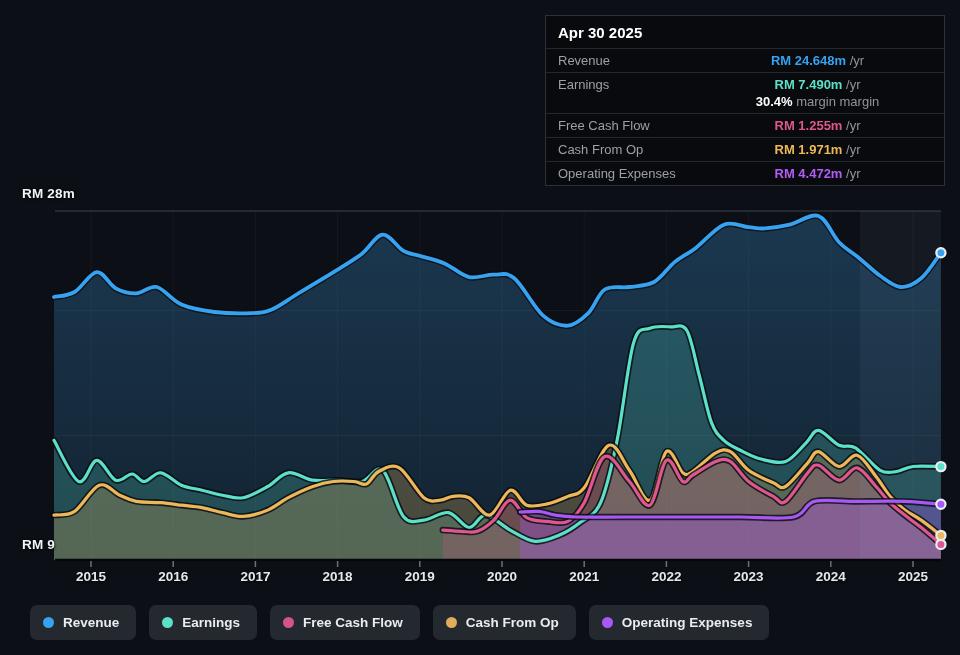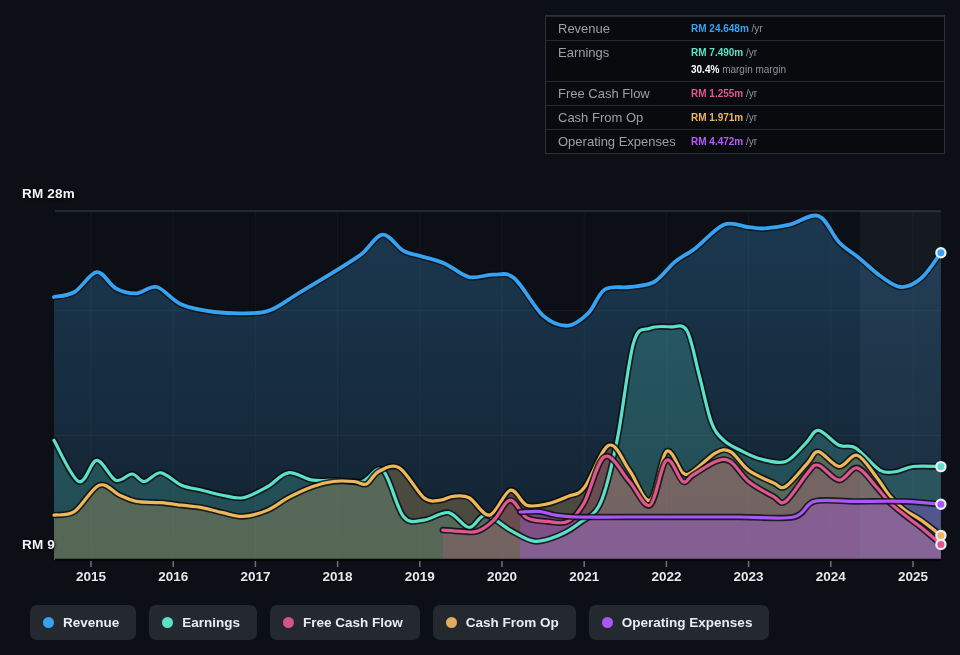--- a/index.html
+++ b/index.html
@@ -31,21 +31,21 @@
   }
   .t-row{
     display:grid;grid-template-columns:145px 1fr;
     border-top:1px solid #23272e;
     align-items:start;
   }
   .t-label{
     color:#9aa0a8;font-size:13px;padding:3px 0 3px 12px;line-height:17px;
   }
   .t-lines{padding:3px 0;}
-  .t-line{font-size:10px;line-height:17px;}
+  .t-line{font-size:13px;line-height:17px;text-align:center;}
   .t-value{font-weight:bold;}
   .t-extra-value{font-weight:bold;color:#ffffff;}
   .t-suffix{color:#8f959d;}
 
   
   .legend{
     position:absolute;left:30px;top:605px;display:flex;gap:13px;
   }
   .chip{
     display:flex;align-items:center;background:#24282f;border-radius:7px;
@@ -141,20 +141,21 @@
       <text x="830.8" y="581" text-anchor="middle" fill="#e6e9ec" font-size="13.5" font-weight="bold" font-family="&quot;Liberation Sans&quot;, sans-serif" style="text-shadow:0 1px 2px rgba(0,0,0,.9)">2024</text>
       <line x1="913.0" y1="561" x2="913.0" y2="567" stroke="#6b7177" stroke-width="1.5"></line>
       <text x="913.0" y="581" text-anchor="middle" fill="#e6e9ec" font-size="13.5" font-weight="bold" font-family="&quot;Liberation Sans&quot;, sans-serif" style="text-shadow:0 1px 2px rgba(0,0,0,.9)">2025</text>
     </g>
   </svg>
 
 <div class="ylab top">RM 28m</div>
 <div class="ylab bottom">RM 9</div>
 
 <div class="tooltip">
+  <div class="t-title">Apr 30 2025</div>
   <div>
       <div class="t-row">
         <span class="t-label">Revenue</span>
         <div class="t-lines">
           <div class="t-line"><span class="t-value" style="color: rgb(54, 162, 240);">RM 24.648m</span><span class="t-suffix"> /yr</span></div>
         </div>
       </div>
       <div class="t-row">
         <span class="t-label">Earnings</span>
         <div class="t-lines">

